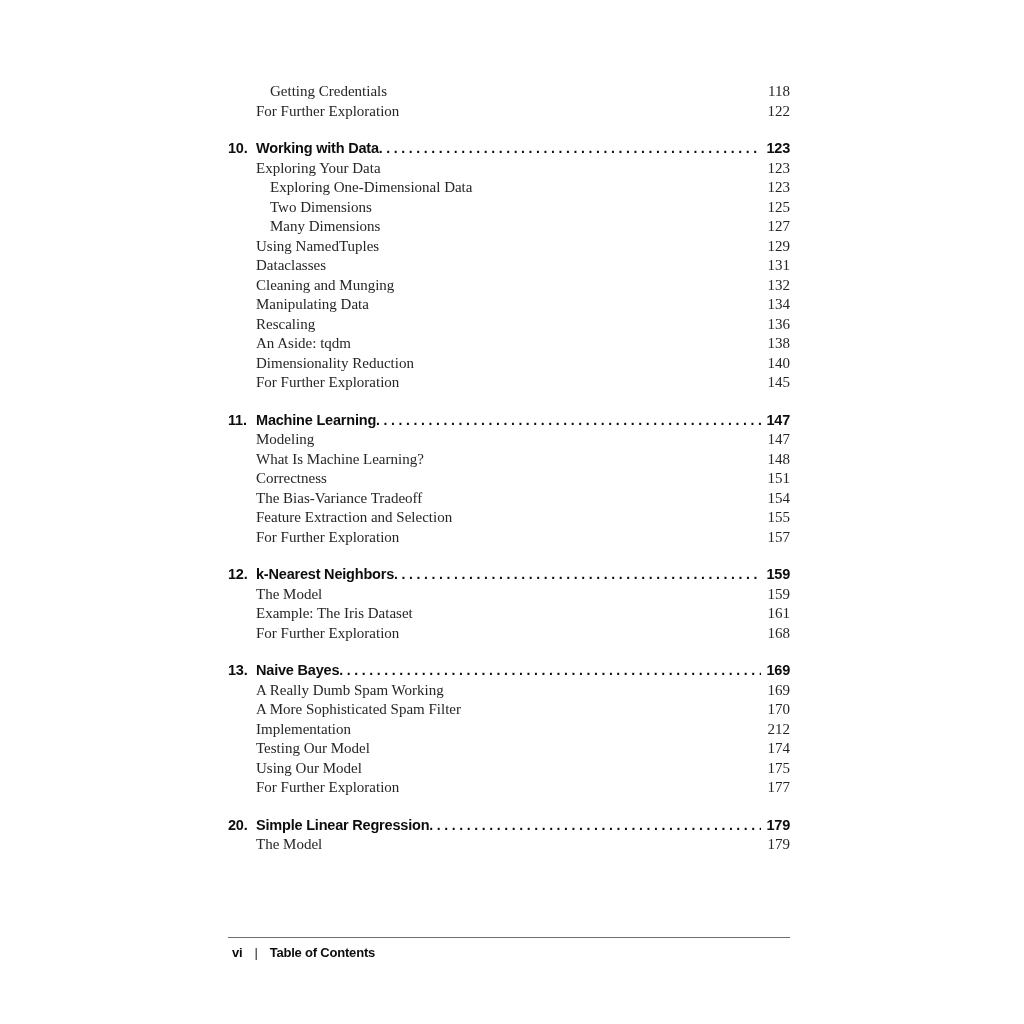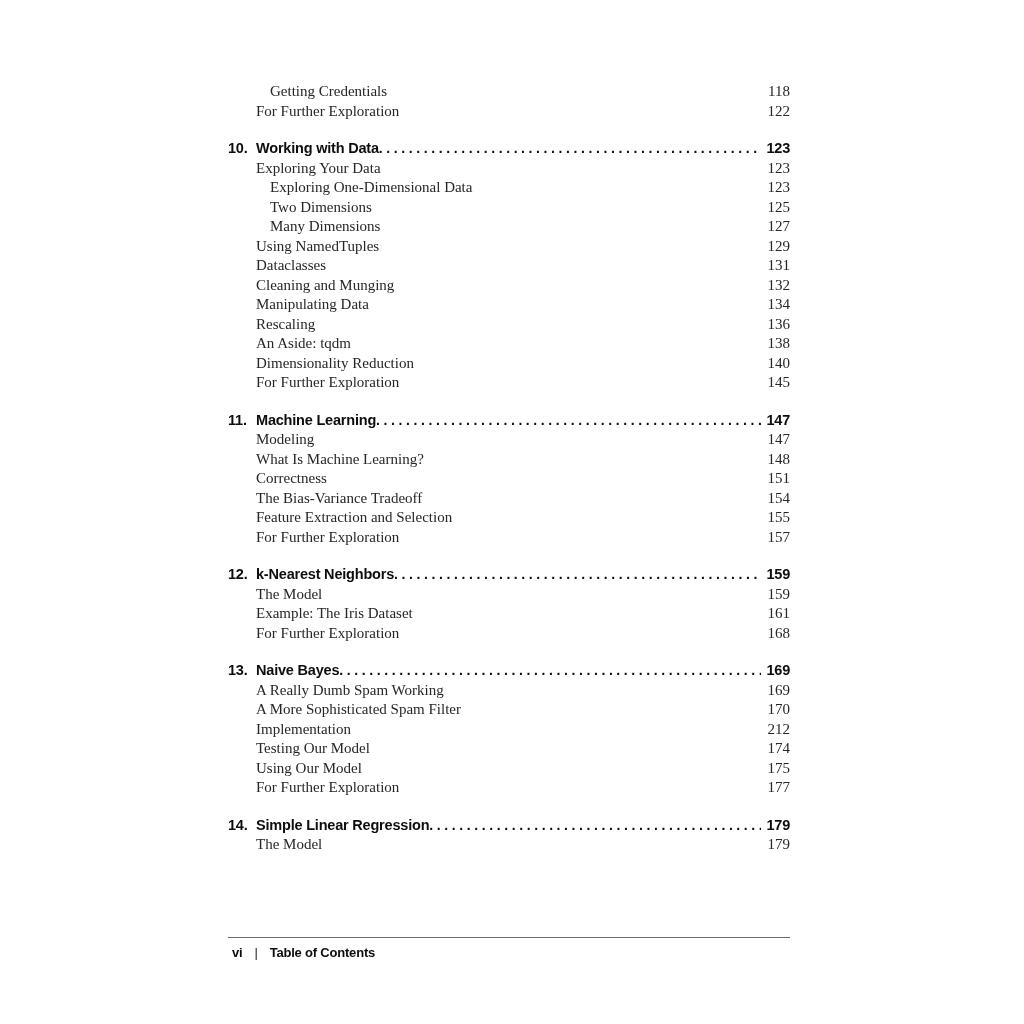--- a/index.html
+++ b/index.html
@@ -237,21 +237,21 @@
       </div>
       <div class="row entry lvl1">
         <span class="txt">Using Our Model</span>
         <span class="pg">175</span>
       </div>
       <div class="row entry lvl1">
         <span class="txt">For Further Exploration</span>
         <span class="pg">177</span>
       </div>
       <div class="row chapter">
-        <span class="num">14.</span>
+        <span class="num">20.</span>
         <span class="txt">Simple Linear Regression</span>
         <span class="leader"></span>
         <span class="pg">179</span>
       </div>
       <div class="row entry lvl1">
         <span class="txt">The Model</span>
         <span class="pg">179</span>
       </div>
     </div>
 

